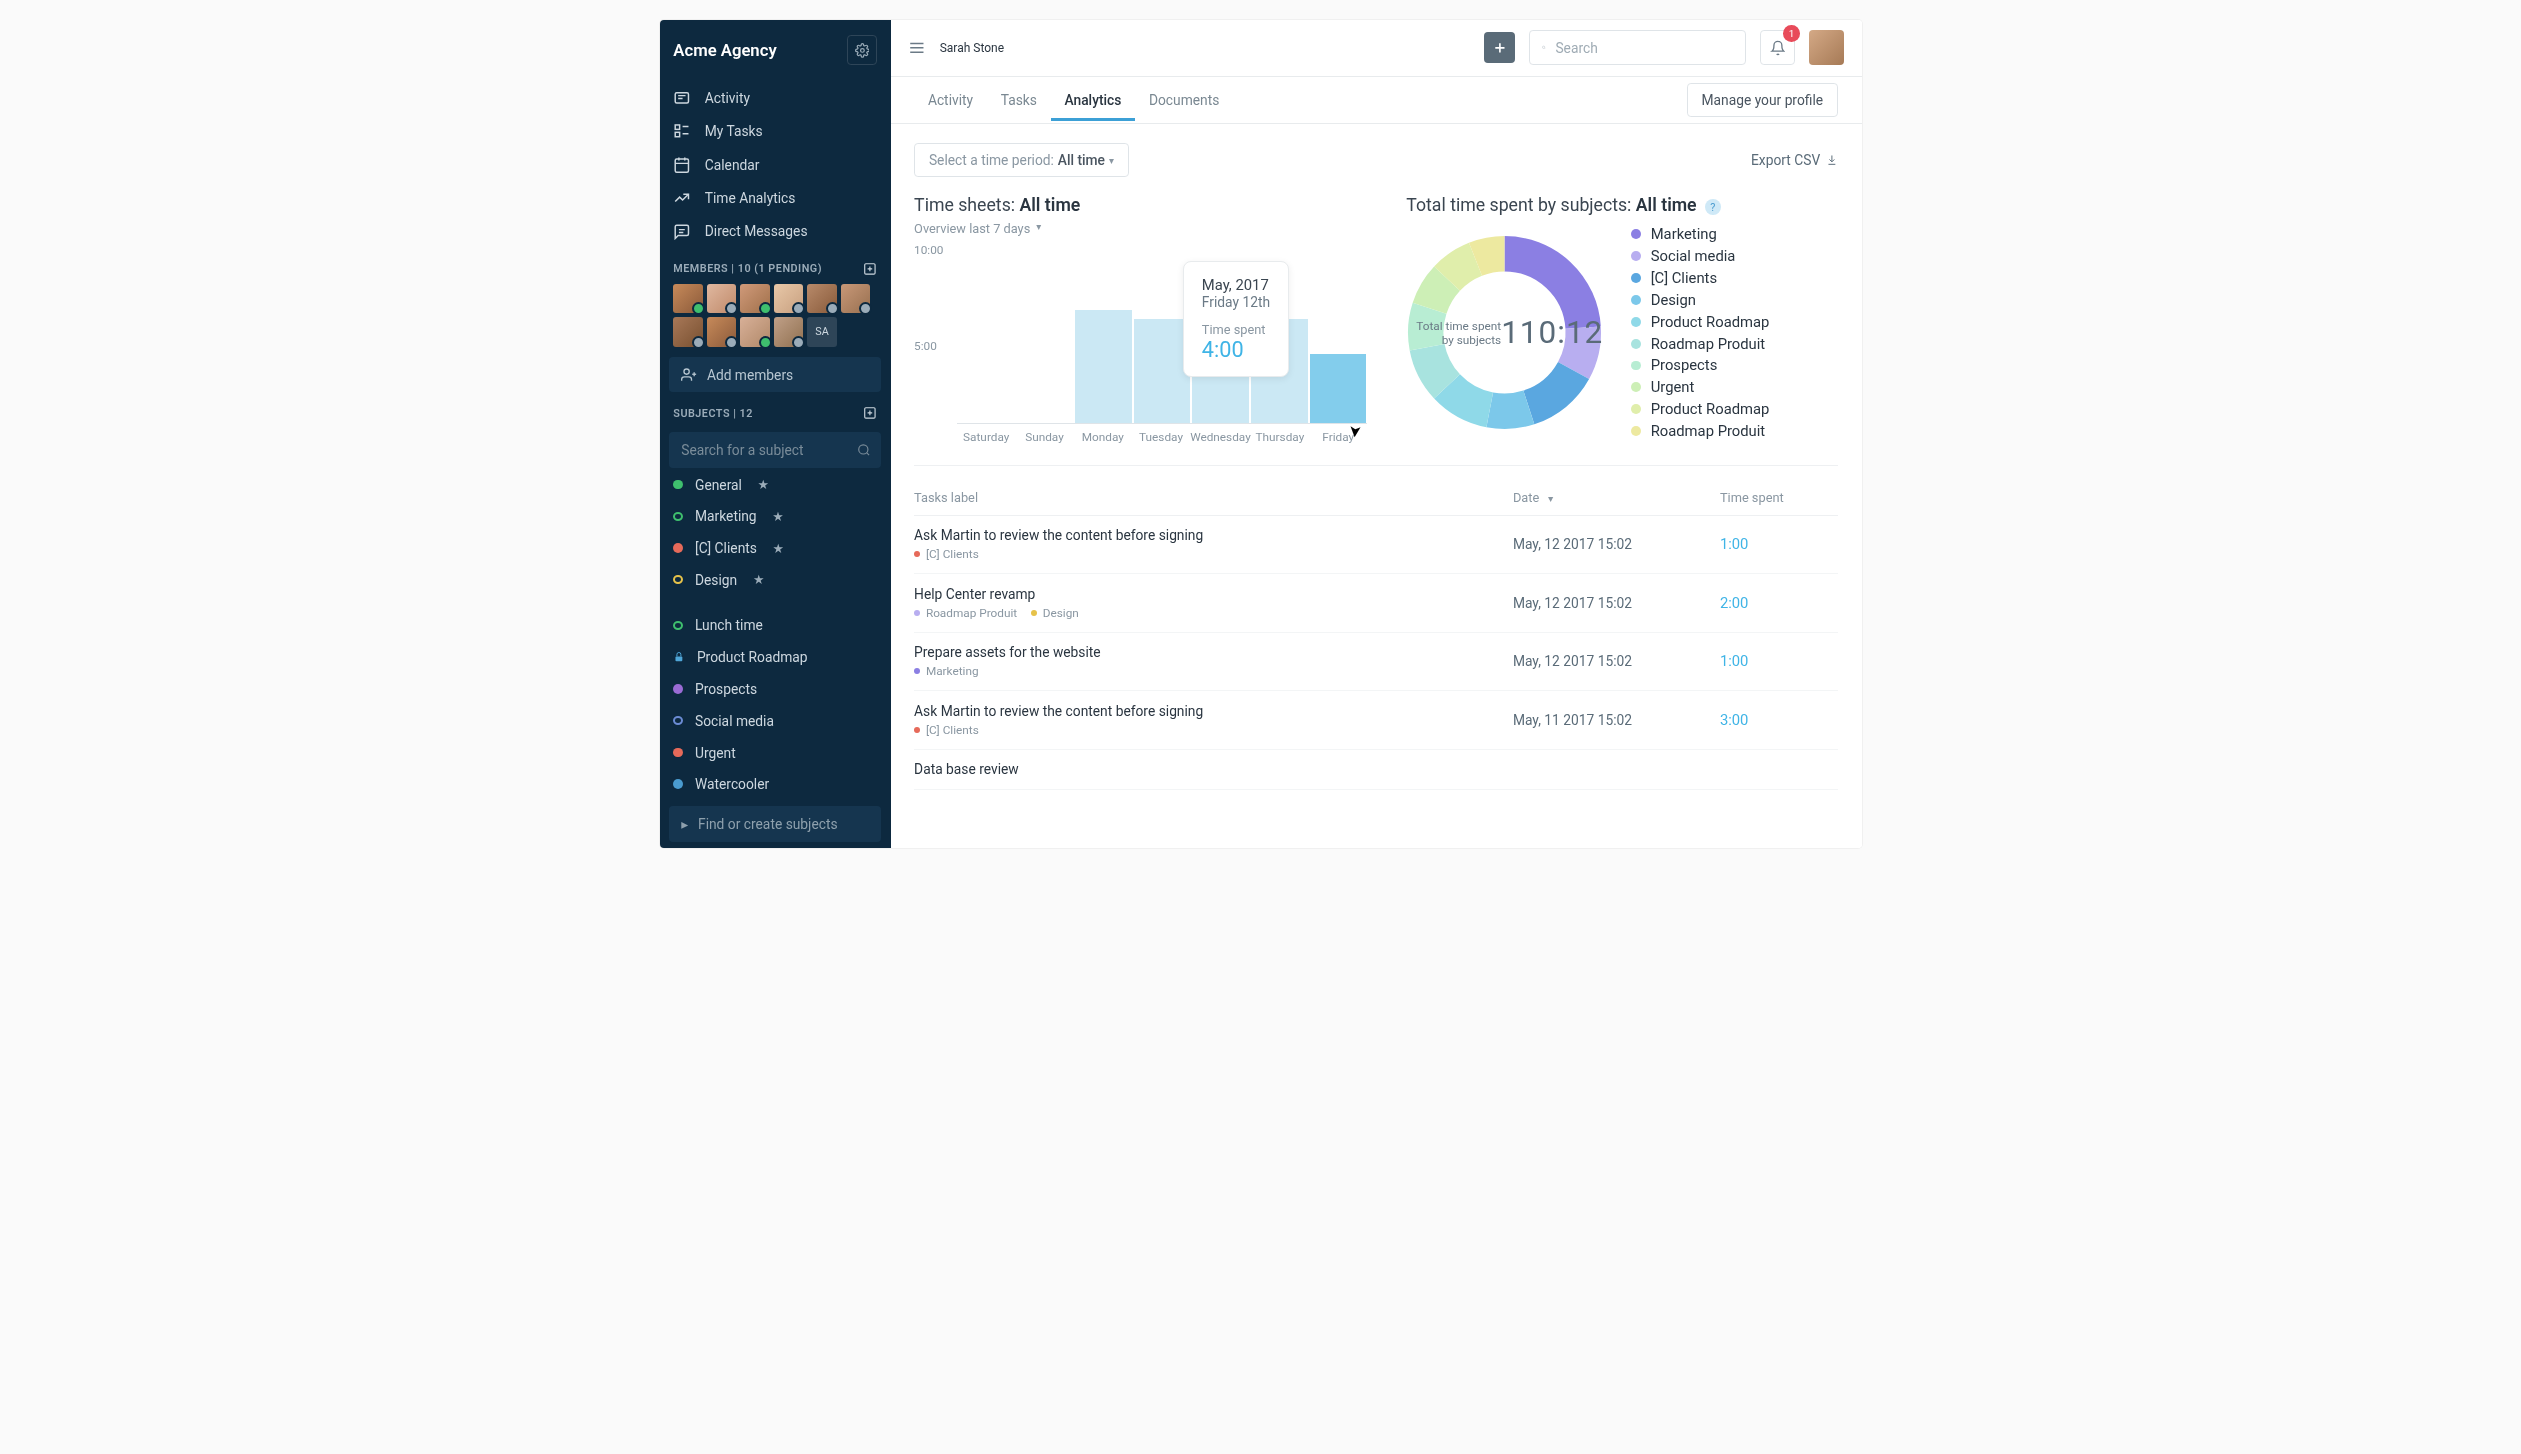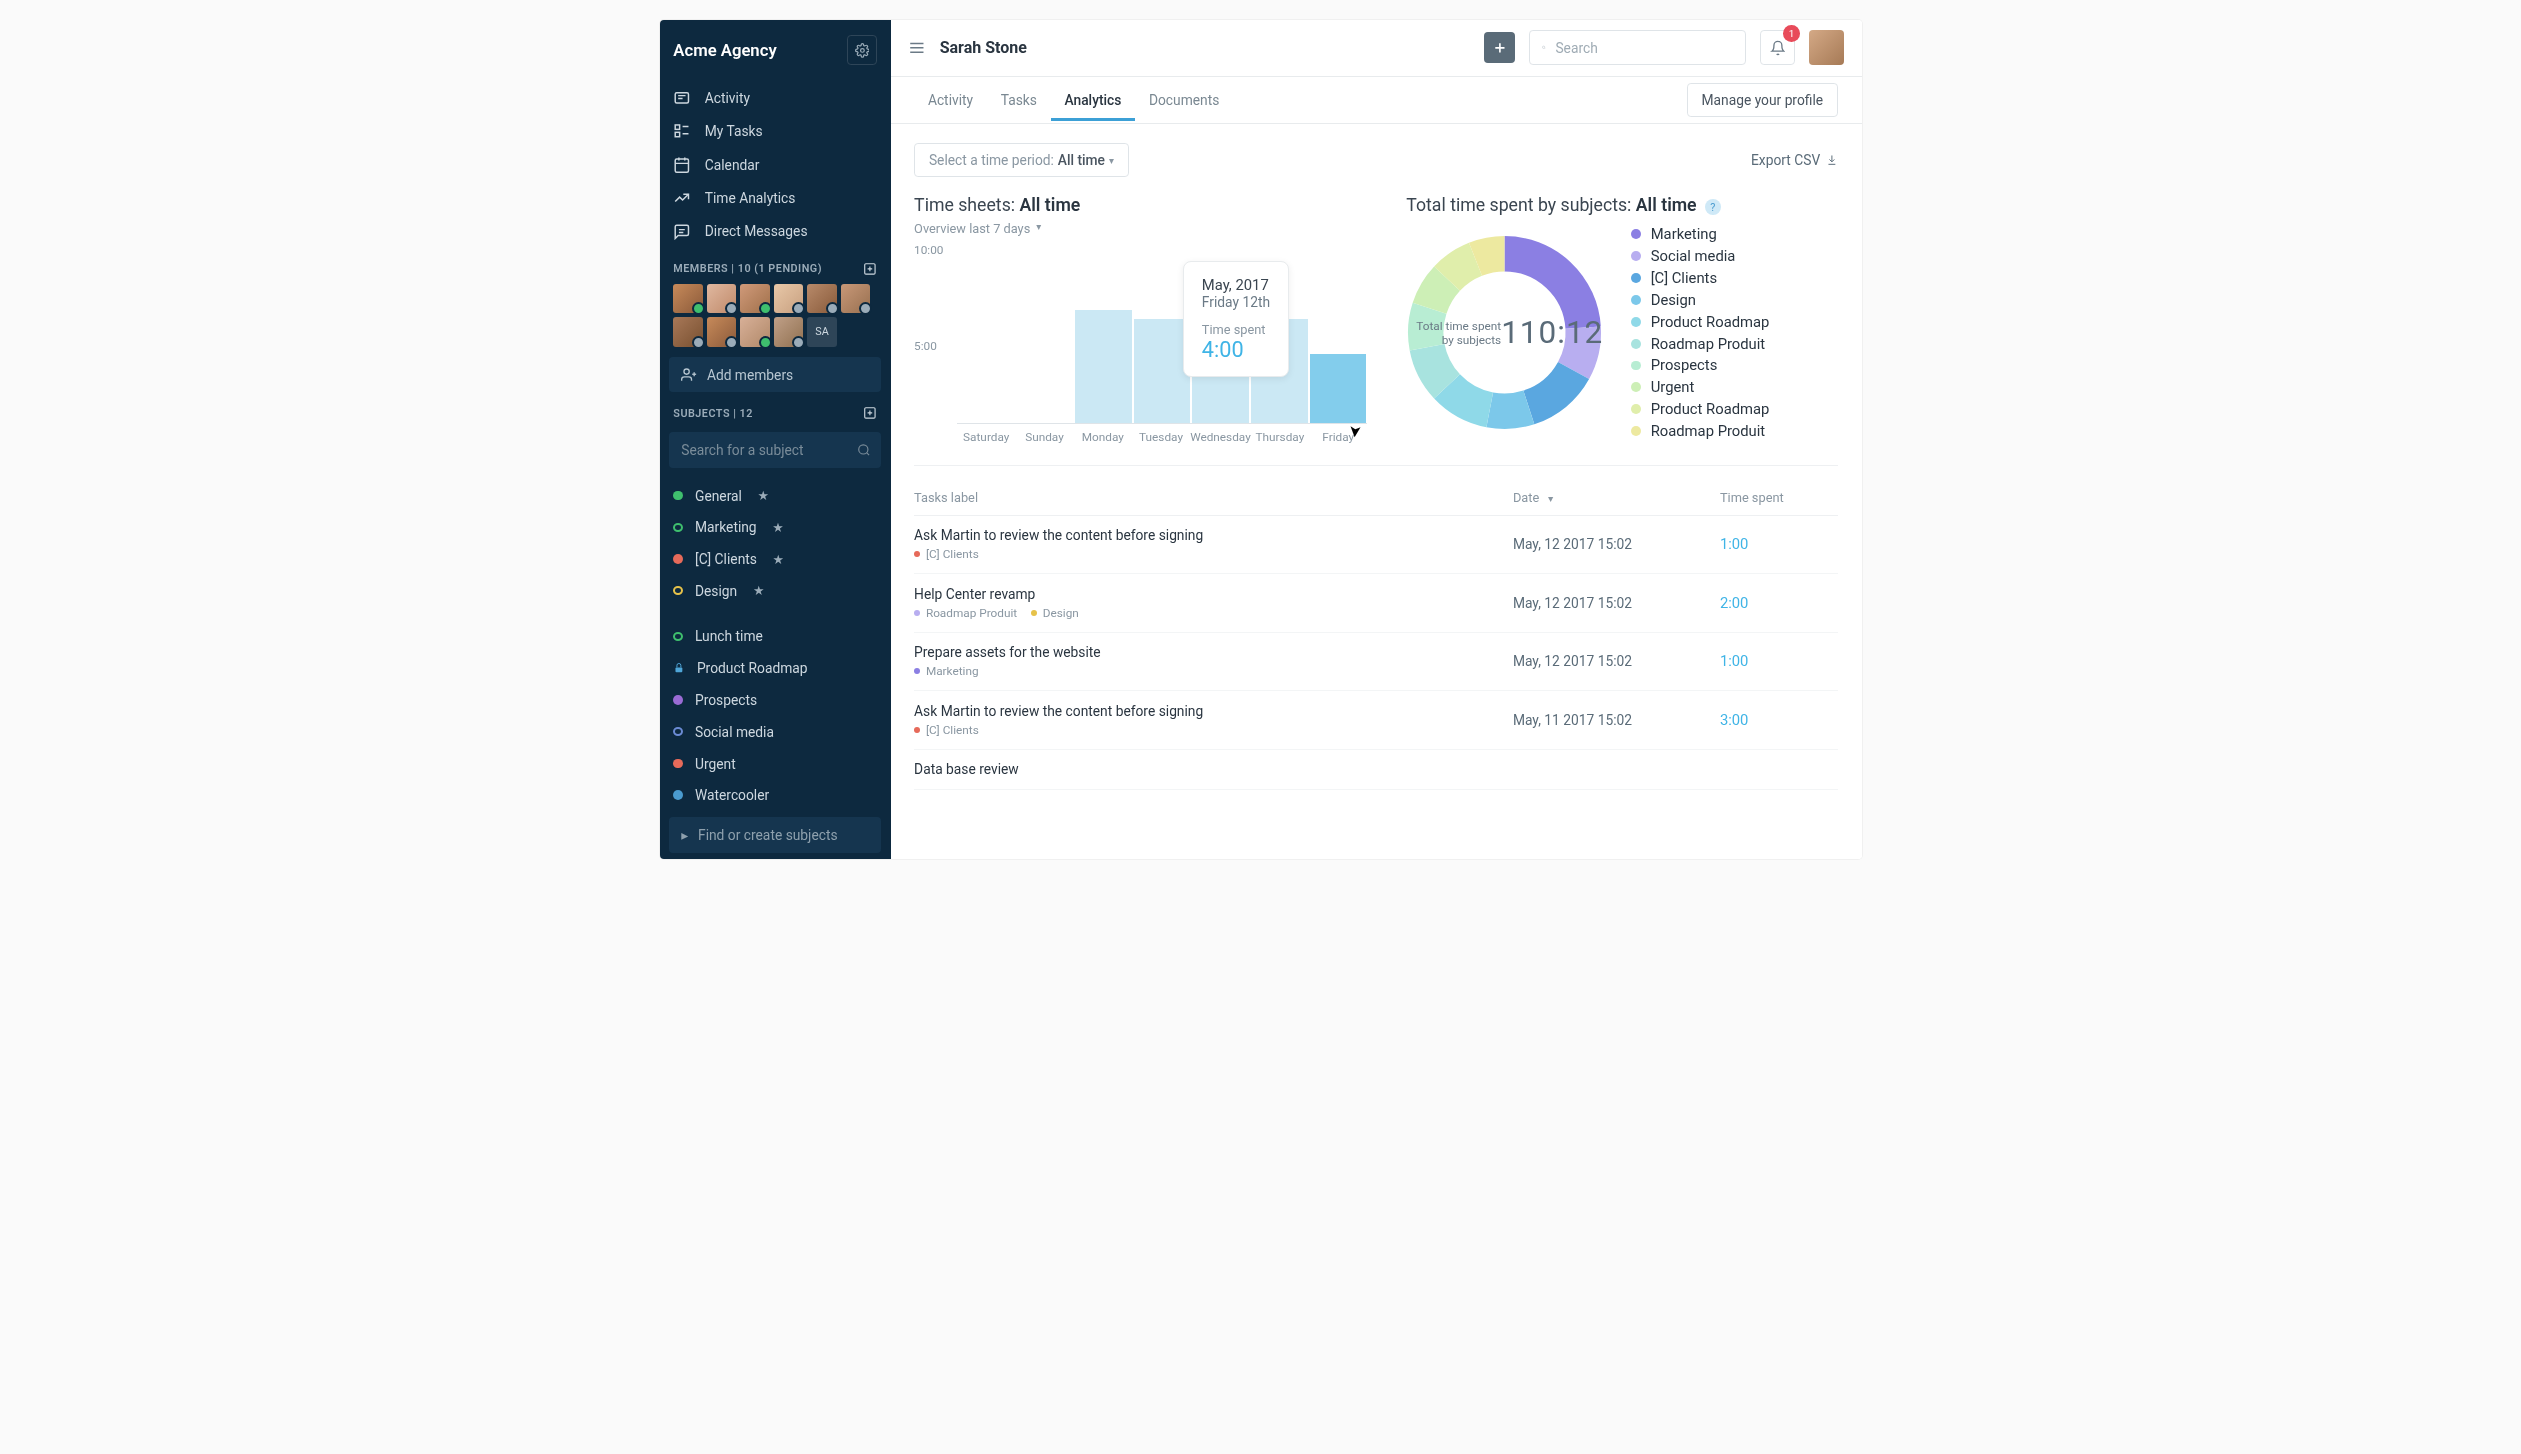--- a/index.html
+++ b/index.html
@@ -38,21 +38,21 @@
 .subject-item{display:flex;align-items:center;gap:11.8px;padding:7.9px 13.8px;cursor:pointer}
 .bullet{width:9.9px;height:9.9px;border-radius:50%;flex:0 0 9.9px}
 .bullet.hollow{background:transparent;border:2px solid currentColor;width:8.9px;height:8.9px}
 .star{color:#9bacb9;margin-left:3.9px;font-size:12.8px}
 .lock{color:#4fa6d8}
 .find-create{margin:5.9px 9.9px;padding:9.9px 11.8px;border-radius:3.9px;background:#15354f;display:flex;align-items:center;gap:9.9px;cursor:pointer;color:#8ea0ad}
 
 .main{flex:1;display:flex;flex-direction:column;background:#fff}
 .topbar{display:flex;align-items:center;gap:13.8px;padding:9.9px 17.7px;border-bottom:1px solid #e8ebed;height:57px}
 .menu-btn{color:#6b7a86;cursor:pointer}
-.page-title{font-size:16px;font-weight:700;color:#2a3540}
+.page-title{font-size:12px;font-weight:400;color:#2a3540}
 .spacer{flex:1}
 .add-btn{width:31.5px;height:31.5px;border-radius:3.9px;background:#5a6b78;color:#fff;display:flex;align-items:center;justify-content:center;cursor:pointer}
 .search-box{display:flex;align-items:center;gap:9.9px;border:1px solid #dfe4e8;border-radius:3.9px;padding:0 11.8px;height:35px;width:217px;color:#8a97a2}
 .search-box input{border:none;outline:none;font-size:13.8px;flex:1;color:#333}
 .search-box input::placeholder{color:#a0acb5}
 .bell{width:35px;height:35px;border:1px solid #dfe4e8;border-radius:3.9px;display:flex;align-items:center;justify-content:center;position:relative;cursor:pointer;color:#6b7a86}
 .bell .badge{position:absolute;top:-5.9px;right:-5.9px;background:#e84b5a;color:#fff;border-radius:50%;width:16.7px;height:16.7px;font-size:9.9px;display:flex;align-items:center;justify-content:center}
 .me-avatar{width:35px;height:35px;border-radius:3.9px;background:linear-gradient(135deg,#d4a986,#a67a56)}
 .tabs-row{display:flex;align-items:center;padding:0 23.6px;border-bottom:1px solid #e8ebed;height:47px}
 .tab{padding:13.8px 13.8px;color:#7a8892;font-size:13.8px;cursor:pointer}
@@ -225,21 +225,21 @@
     <div class="subject-search">
       <input placeholder="Search for a subject" style="">
       <span class="sicon">
         <svg width="13.8" height="13.8" viewBox="0 0 24 24" fill="none" stroke="currentColor" stroke-width="2">
             <circle cx="11" cy="11" r="8"></circle>
             <line x1="21" y1="21" x2="16.65" y2="16.65"></line>
           </svg>
       </span>
     </div>
 
-    <div id="subjects-starred" style="margin-top:12px">
+    <div id="subjects-starred" style="margin-top:1px">
         <div class="subject-item">
        <span class="bullet " style="background:#3fbf6e"></span>
        <span>General</span>
        <span class="star">★</span>
      </div>
         <div class="subject-item">
        <span class="bullet hollow" style="color:#3fbf6e"></span>
        <span>Marketing</span>
        <span class="star">★</span>
      </div>

